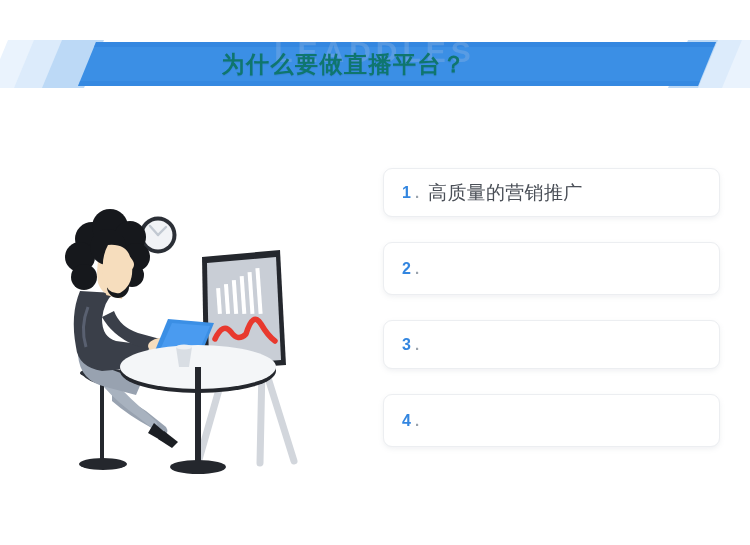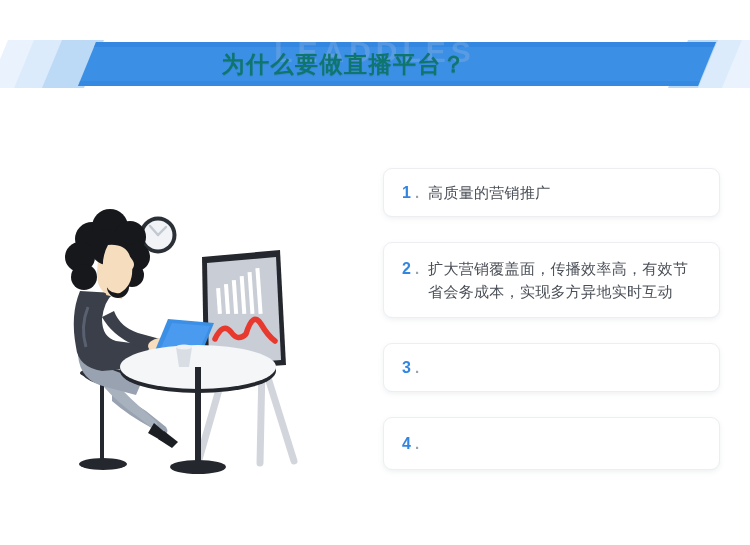--- a/index.html
+++ b/index.html
@@ -100,21 +100,21 @@
   .feature-dot {
     color: #9aa3ad;
     font-weight: bold;
     font-size: 15px;
     line-height: 23px;
     flex: 0 0 auto;
     margin-right: 9px;
   }
   .feature-text {
     color: #4a4f57;
-    font-size: 15px;
+    font-size: 19px;
     line-height: 23px;
     letter-spacing: .3px;
     flex: 1 1 auto;
   }
 </style>
 </head>
 <body>
 
 <div class="banner-wrap">
   <svg class="banner-svg" viewBox="0 0 750 52" preserveAspectRatio="none">
@@ -234,21 +234,20 @@
 
   <div class="feature-card">
     <span class="feature-num">1</span>
     <span class="feature-dot">.</span>
     <span class="feature-text">高质量的营销推广</span>
   </div>
 
   <div class="feature-card tall">
     <span class="feature-num">2</span>
     <span class="feature-dot">.</span>
-    <span class="feature-text">扩大营销覆盖面，传播效率高，有效节省会务成本，实现多方异地实时互动</span>
   </div>
 
   <div class="feature-card">
     <span class="feature-num">3</span>
     <span class="feature-dot">.</span>
   </div>
 
   <div class="feature-card tall">
     <span class="feature-num">4</span>
     <span class="feature-dot">.</span>

